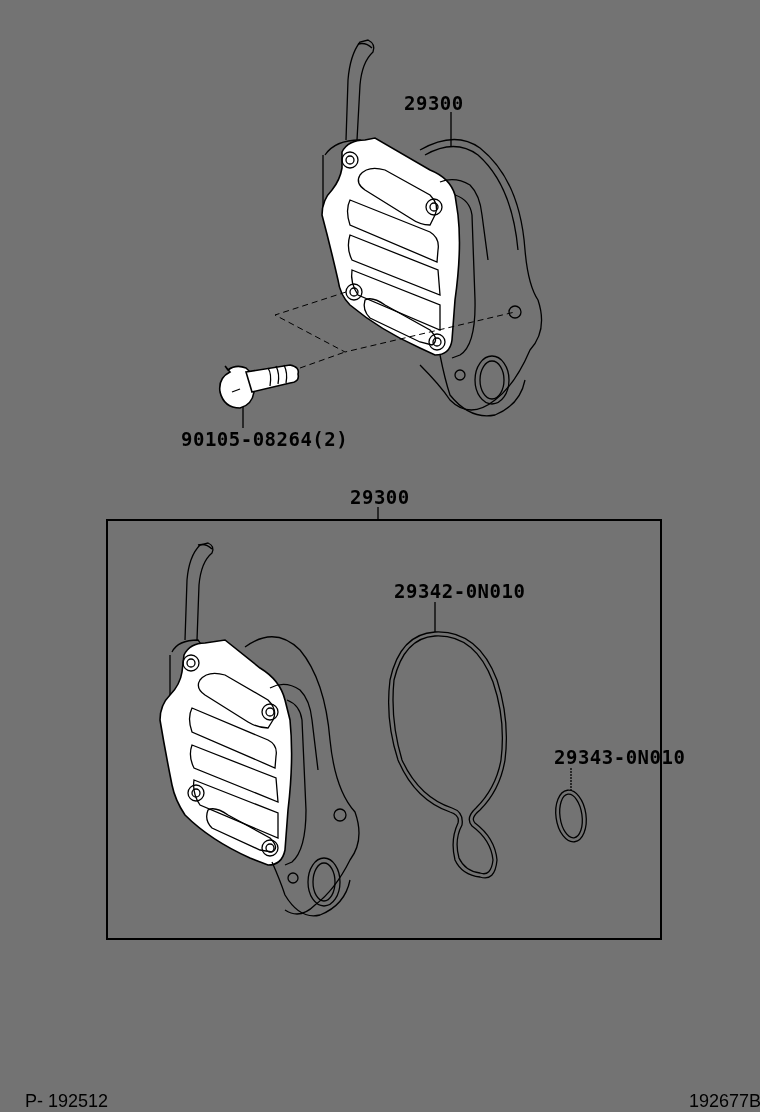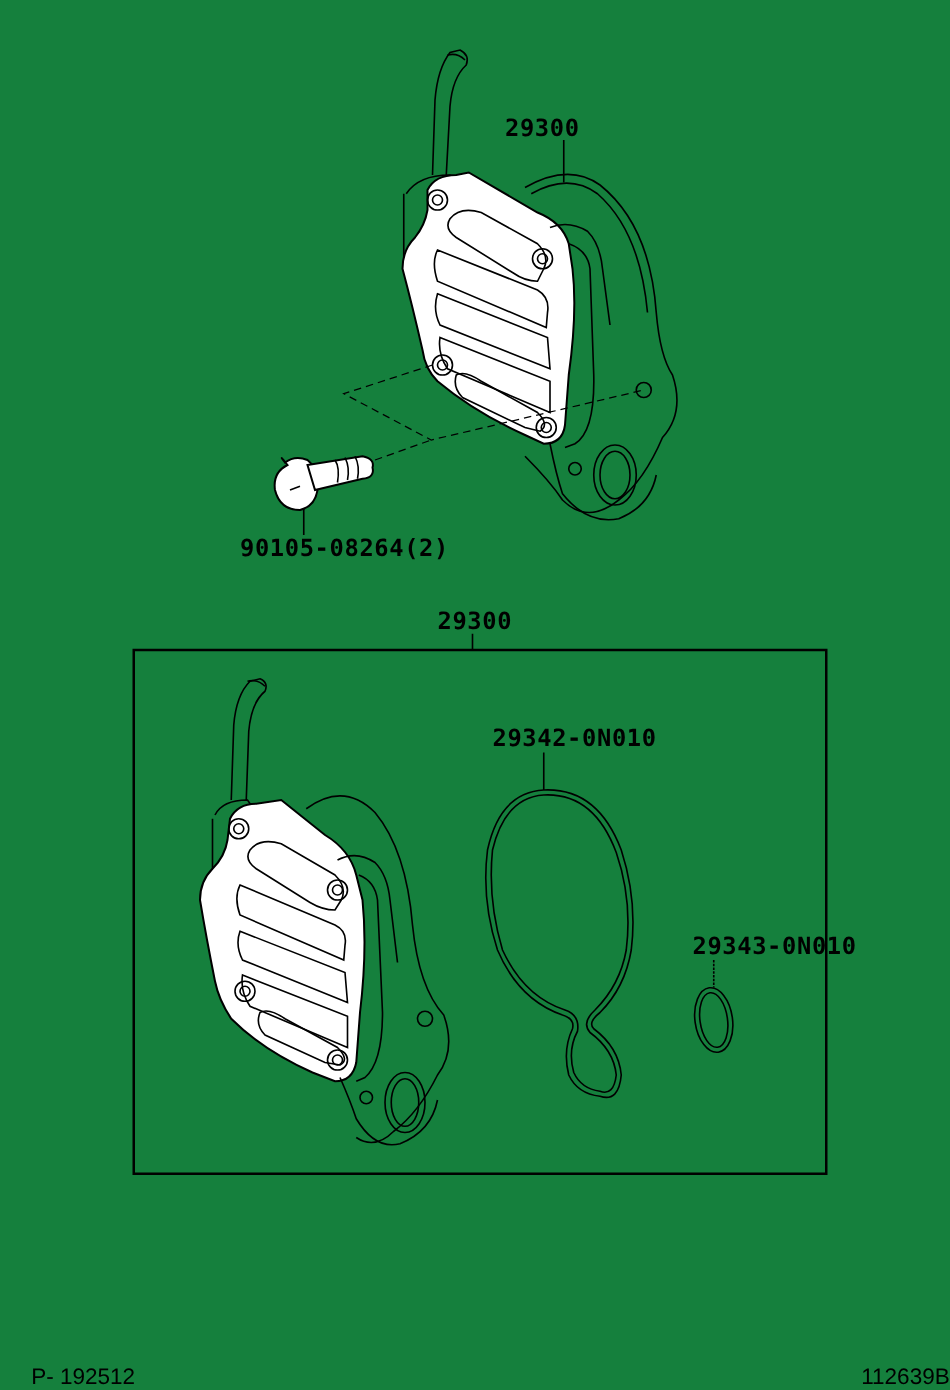--- a/index.html
+++ b/index.html
@@ -1,16 +1,16 @@
 <!DOCTYPE html>
 <html><head>
 <meta charset="utf-8">
 <style>
   html, body { margin:0; padding:0; background:#ffffff; }
-  #root { position:relative; width:760px; height:1112px; overflow:hidden; background:#15803d; }
+  #root { position:relative; width:760px; height:1112px; overflow:hidden; background:#737373; }
   svg.drawing { position:absolute; left:0; top:0; }
   .lbl { position:absolute; font-family:"DejaVu Sans Mono","Liberation Mono",monospace; font-weight:bold; font-size:19px; color:#000; letter-spacing:0.5px; white-space:nowrap; line-height:1; }
   .foot { position:absolute; font-family:"Liberation Sans","DejaVu Sans",sans-serif; font-size:18px; color:#000; white-space:nowrap; line-height:1; }
   .ln { stroke:#000; stroke-width:1.3; fill:none; }
   .ln2 { stroke:#000; stroke-width:1.6; fill:#fff; }
   .dash { stroke:#000; stroke-width:1; fill:none; stroke-dasharray:6 4; }
 </style>
 </head>
 <body>
 
@@ -110,20 +110,20 @@
     </g>
 
     <g>
       <ellipse class="ln" cx="571" cy="816" rx="15" ry="26" transform="rotate(-8 571 816)"></ellipse>
       <ellipse class="ln" cx="571" cy="816" rx="11" ry="22" transform="rotate(-8 571 816)"></ellipse>
       <line class="ln" x1="571" y1="768" x2="571" y2="790" stroke-dasharray="2 1"></line>
     </g>
   </svg>
 
   <div class="lbl" style="left:404px; top:94px;">29300</div>
-  <div class="lbl" style="left:192px; top:430px;">90105-08264(2)</div>
+  <div class="lbl" style="left:181px; top:430px;">90105-08264(2)</div>
   <div class="lbl" style="left:350px; top:488px;">29300</div>
   <div class="lbl" style="left:394px; top:582px;">29342-0N010</div>
   <div class="lbl" style="left:510px; top:748px;margin-left:44px;">29343-0N010</div>
 
   <div class="foot" style="left:25px; top:1092px;">P- 192512</div>
-  <div class="foot" style="left:689px; top:1092px;">112639B</div>
+  <div class="foot" style="left:689px; top:1092px;">192677B</div>
 </div>
 
 </body></html>

